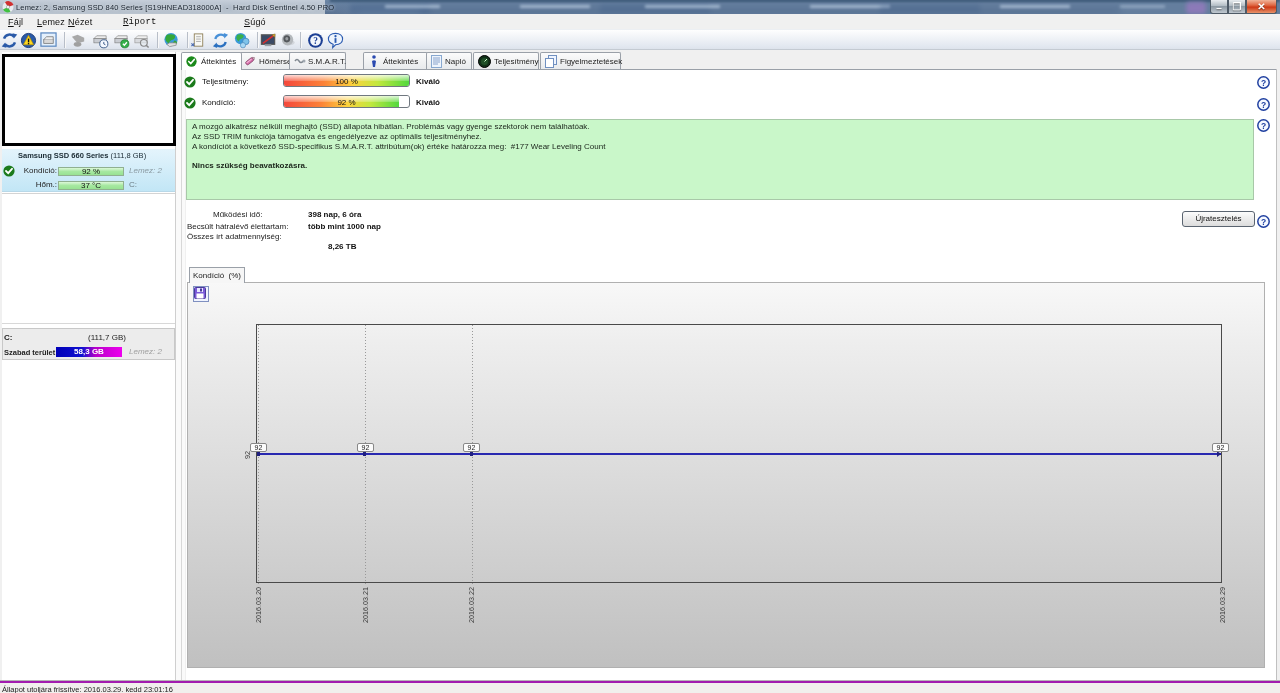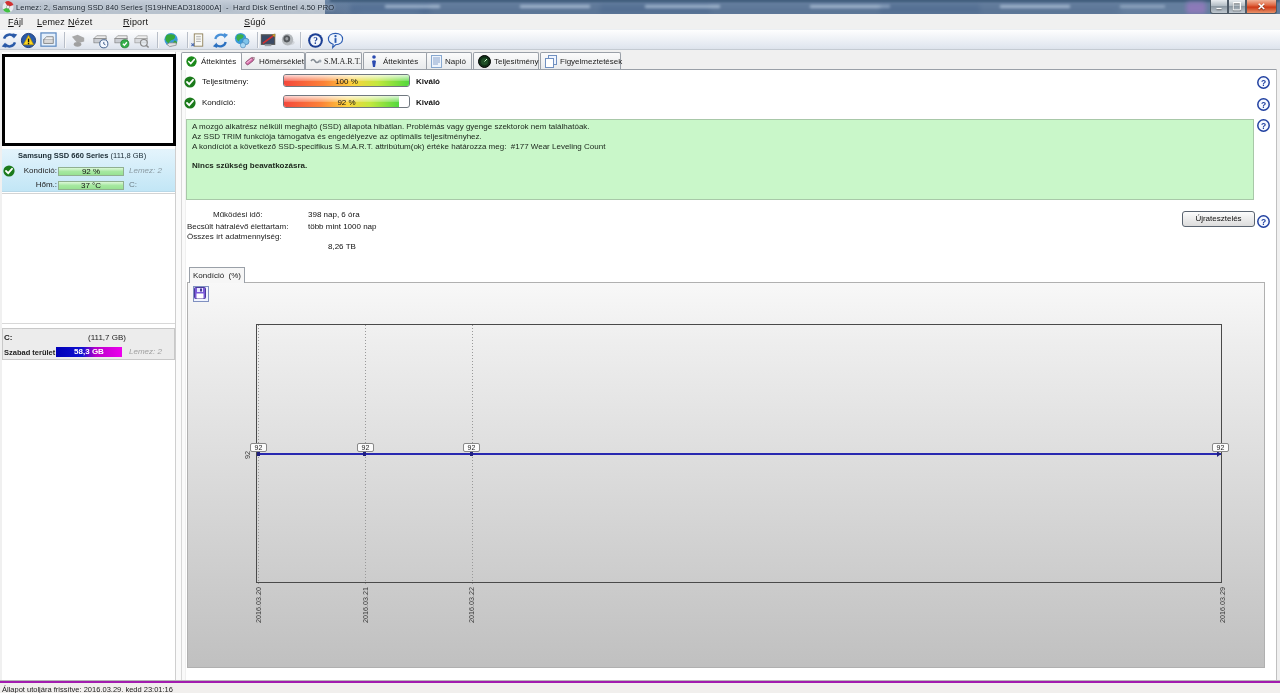--- a/index.html
+++ b/index.html
@@ -46,21 +46,21 @@
   .check{position:absolute;width:12px;height:12px;}
   .rowlbl{position:absolute;font-size:8px;color:#111;}
   .hbar{position:absolute;left:97px;width:127px;height:13px;border:1px solid #707880;border-radius:3px;background:#fff;box-sizing:border-box;overflow:hidden;}
   .hfill{position:absolute;left:0;top:0;height:100%;background:linear-gradient(90deg,#f4483c,#fc8238 32%,#fcd23c 55%,#c2e83e 75%,#52d83e);}
   .hgloss{position:absolute;left:0;top:0;width:100%;height:55%;background:linear-gradient(rgba(255,255,255,.8),rgba(255,255,255,.2));}
   .htxt{position:absolute;width:100%;text-align:center;font-size:8px;top:2px;color:#111;}
   .kiv{position:absolute;left:230px;font-size:8px;font-weight:bold;color:#111;}
   #greenbox{left:0px;top:50px;width:1068px;height:81px;background:#c9f7c9;border:1px solid #a8c8a8;box-sizing:border-box;font-size:8px;color:#1a241a;}
   #greenbox div{position:absolute;left:5px;white-space:nowrap;}
   .inflbl{position:absolute;left:1px;font-size:8px;color:#222;}
-  .infval{position:absolute;left:122px;font-size:8px;font-weight:normal;color:#111;}
+  .infval{position:absolute;left:122px;font-size:8px;font-weight:bold;color:#111;}
   #comment{left:0px;top:177px;width:1068px;height:17px;background:#fff;border:1px solid #c0c0c0;box-sizing:border-box;font-size:8px;color:#909090;line-height:15px;padding-left:4px;}
   #retest{left:996px;top:142px;width:73px;height:16px;border:1px solid #5a6470;border-radius:3px;background:linear-gradient(#fcfcfc,#dcdcdc);box-sizing:border-box;font-size:8px;text-align:center;line-height:14px;color:#111;}
   .qmark{position:absolute;width:13px;height:13px;}
   
   #ctab{left:3px;top:198px;width:56px;height:16px;background:#f6f6f6;border:1px solid #9aa0a8;border-bottom:none;box-sizing:border-box;font-size:8px;color:#222;text-align:center;line-height:15px;z-index:2;white-space:nowrap;}
   #chartpanel{left:1px;top:213px;width:1078px;height:386px;border:1px solid #b0b0b0;background:linear-gradient(#f8f8f8,#eeeeee 15%,#c0c0c0);box-sizing:border-box;}
   #saveico{left:5px;top:3px;width:14px;height:14px;border:1px solid #8090c0;background:#f0f4ff;}
   #plot{left:68px;top:41px;width:966px;height:259px;border:1px solid #4a4a4a;box-sizing:border-box;}
   .vdash{position:absolute;top:0;width:1px;height:259px;background-image:linear-gradient(#999 40%,rgba(0,0,0,0) 40%);background-size:1px 3px;}
   #blueline{position:absolute;left:0;top:128px;width:964px;height:2px;background:#2828b0;}
@@ -100,21 +100,21 @@
       <div class="glyph">❐</div>
     </div>
   <div class="abs winbtn" id="btn-close">
       <div class="glyph">✕</div>
     </div>
 </div>
 <div class="abs" id="menubar">
   <span style="left:8px;"><u>F</u>ájl</span>
   <span style="left:37px;"><u>L</u>emez</span>
   <span style="left:68px;"><u>N</u>ézet</span>
-  <span style="left:123px;"><u>R</u>iport</span>
+  <span style="left:123px;font-family:Liberation Mono, monospace;"><u>R</u>iport</span>
   <span style="left:167px;margin-top:36px;"><u>B</u>eállítások</span>
   <span style="left:244px;"><u>S</u>úgó</span>
 </div>
 <div class="abs" id="toolbar">
   <svg class="ticon" style="left:1px;" viewBox="0 0 18 18">
       <path d="M3.2 7 A6.2 6.2 0 0 1 14 5.2" stroke="#2a5aa8" stroke-width="2.6" fill="none"></path>
       <path d="M14.8 11 A6.2 6.2 0 0 1 4 12.8" stroke="#2a5aa8" stroke-width="2.6" fill="none"></path>
       <path d="M12.2 1.2 L17.2 2.6 L13.6 7 Z" fill="#2a5aa8"></path>
       <path d="M5.8 16.8 L0.8 15.4 L4.4 11 Z" fill="#2a5aa8"></path>
     </svg>
@@ -326,21 +326,21 @@
     <div class="tab" style="left:54px;width:66px;">
       <svg class="abs" style="left:4px;top:2px;width:12px;height:12px;" viewBox="0 0 12 12">
           <g transform="rotate(-38 6 6)">
             <rect x="1.2" y="4.2" width="8.6" height="3.6" rx="1.4" fill="#d66ca8" stroke="#7a4062" stroke-width="0.7"></rect>
             <rect x="2.2" y="5" width="6.2" height="1" fill="#f4c2de"></rect>
             <path d="M9.8 4.4 L11.6 6 L9.8 7.6 Z" fill="#e8e0d8" stroke="#7a4062" stroke-width="0.5"></path>
           </g>
         </svg>
       <div class="lbl" style="left:19px;">Hőmérséklet</div>
     </div>
-    <div class="tab" style="left:120px;width:57px;font-family:Liberation Serif, serif;">
+    <div class="tab" style="left:104px;width:57px;">
       <svg class="abs" style="left:4px;top:3px;width:12px;height:10px;" viewBox="0 0 12 10">
           <path d="M1 5 Q3 2 5 5 T9 5" stroke="#808890" stroke-width="1.5" fill="none"></path>
           <circle cx="10" cy="5" r="1.5" fill="#a0a8b0"></circle>
         </svg>
       <div class="lbl" style="left:18px;">S.M.A.R.T.</div>
     </div>
     <div class="tab" style="left:178px;width:65px;">
       <svg class="abs" style="left:4px;top:2px;width:12px;height:13px;" viewBox="0 0 12 13">
           <circle cx="6" cy="2" r="1.8" fill="#2a4ab0"></circle>
           <path d="M4 6 Q6 4.5 8 6 L7 12 L5 12 Z" fill="#2a4ab0"></path>

